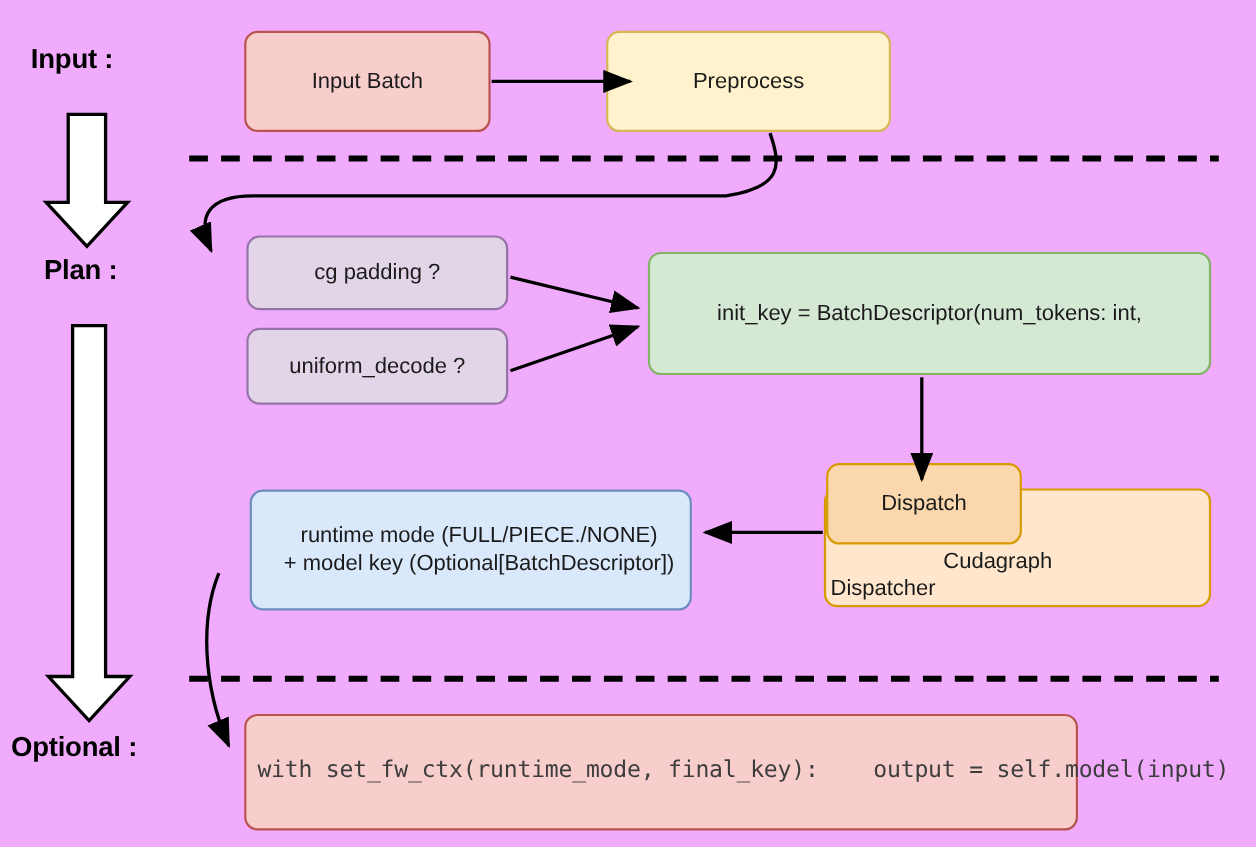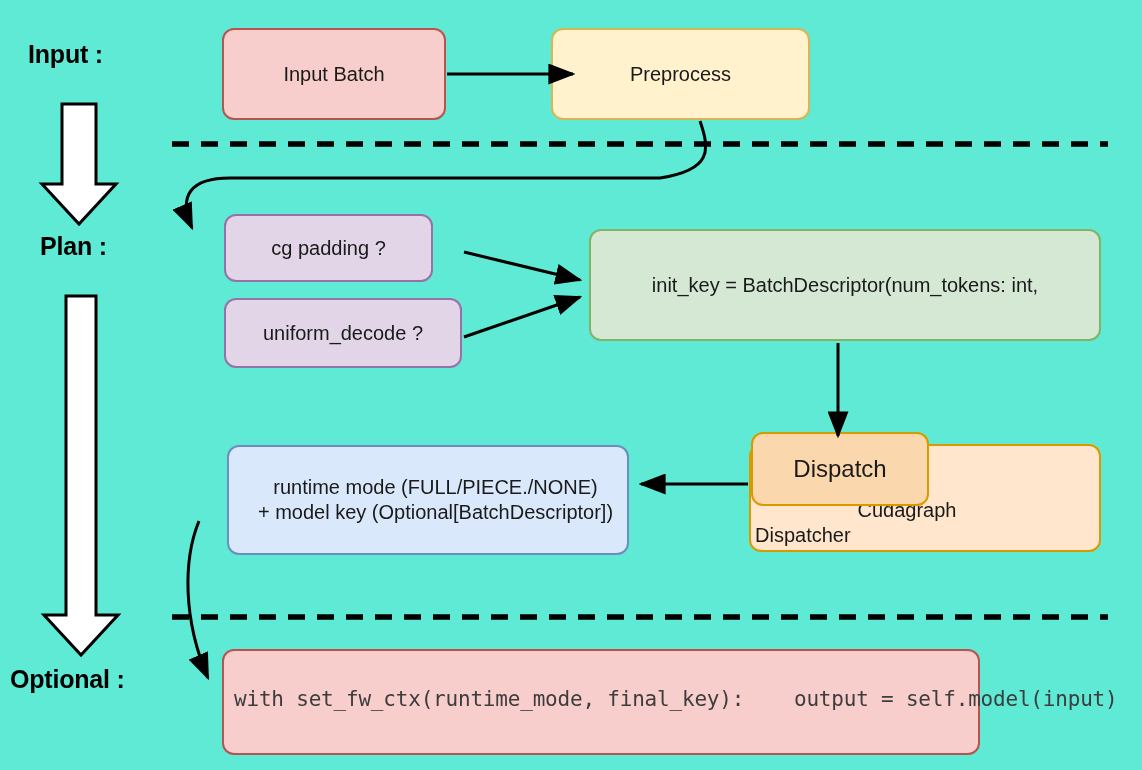--- a/index.html
+++ b/index.html
@@ -4,21 +4,21 @@
 <style>
   html, body {
     margin: 0;
     padding: 0;
     background: #ffffff;
   }
   #canvas {
     position: relative;
     width: 1142px;
     height: 770px;
-    background: #5eead4;
+    background: #f0abfc;
     overflow: hidden;
     font-family: "Liberation Sans", sans-serif;
   }
   .stage-label {
     position: absolute;
     font-family: "Liberation Sans", sans-serif;
     font-weight: bold;
     font-size: 25px;
     color: #000000;
     white-space: nowrap;
@@ -84,38 +84,38 @@
   <div class="stage-label" style="left:10px; top:665px;">Optional :</div>
 
   <div class="node pink" style="left:222px; top:28px; width:224px; height:92px;">
     <span>Input Batch</span>
   </div>
 
   <div class="node yellow" style="left:551px; top:28px; width:259px; height:92px;">
     <span>Preprocess</span>
   </div>
 
-  <div class="node purple" style="left:224px; top:214px; width:209px; height:68px;">
+  <div class="node purple" style="left:224px; top:214px; width:238px; height:68px;">
     <span>cg padding ?</span>
   </div>
 
   <div class="node purple" style="left:224px; top:298px; width:238px; height:70px;">
     <span>uniform_decode ?</span>
   </div>
 
   <div class="node green" style="left:589px; top:229px; width:512px; height:112px; flex-direction:row;">
     <span>init_key = BatchDescriptor(num_tokens: int,</span>
   </div>
 
   <div class="node orange-outer" style="left:749px; top:444px; width:352px; height:108px; justify-content:flex-end; padding-right:36px; flex-direction:column; align-items:flex-end;">
     <span style="width:100%; text-align:center; padding-right:4px;">Cudagraph</span>
     <span style="width:100%; text-align:left; padding-right:4px;">Dispatcher</span>
   </div>
 
-  <div class="node orange-inner" style="left:751px; top:432px; width:178px; height:74px; font-size:24px;">
+  <div class="node orange-inner" style="left:751px; top:421px; width:178px; height:74px; font-size:20px;">
     <span>Dispatch</span>
   </div>
 
   <div class="node blue" style="left:227px; top:445px; width:402px; height:110px; flex-direction:column; font-size:20px;">
     <span>runtime mode (FULL/PIECE./NONE)</span>
     <span>+ model key (Optional[BatchDescriptor])</span>
   </div>
 
   <div class="code-node" style="left:222px; top:649px; width:758px; height:106px;"><span>with set_fw_ctx(runtime_mode, final_key):</span><span>    output = self.model(input)</span></div>
 

